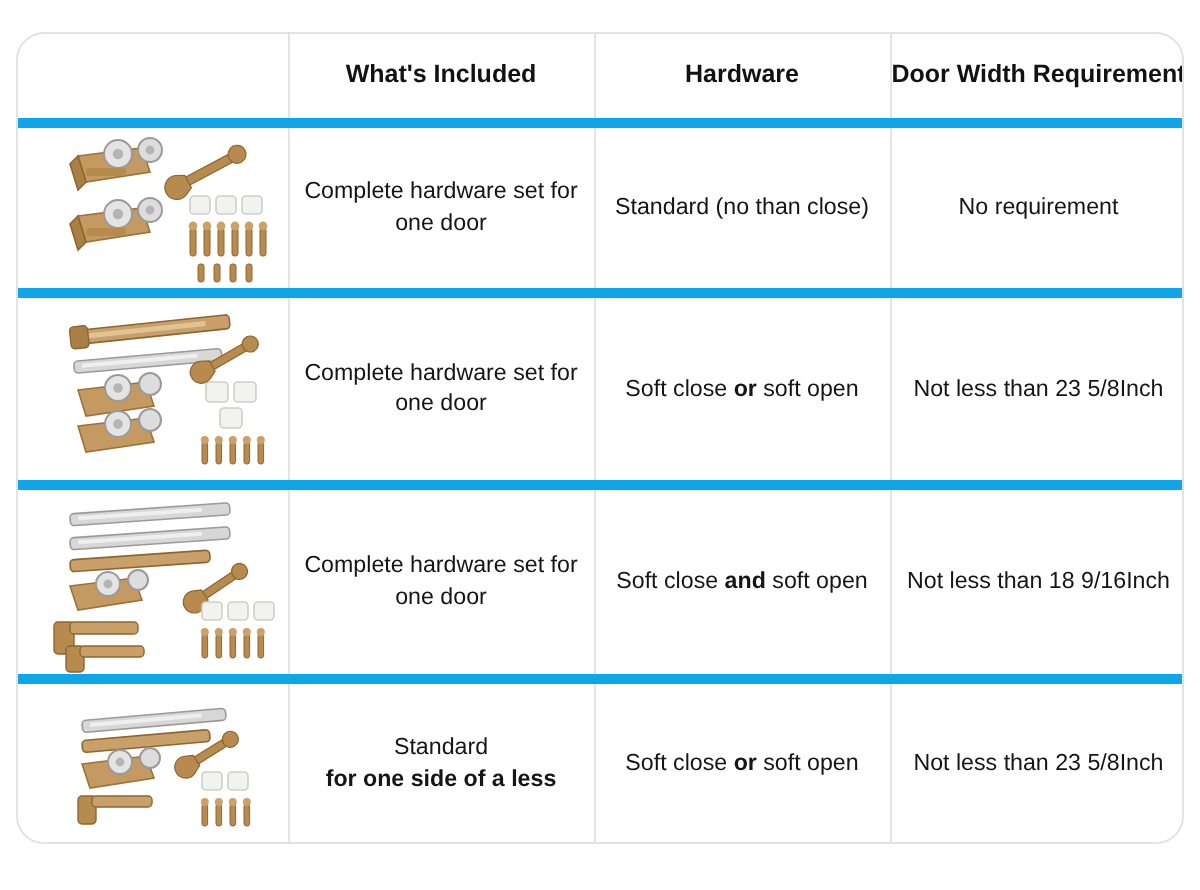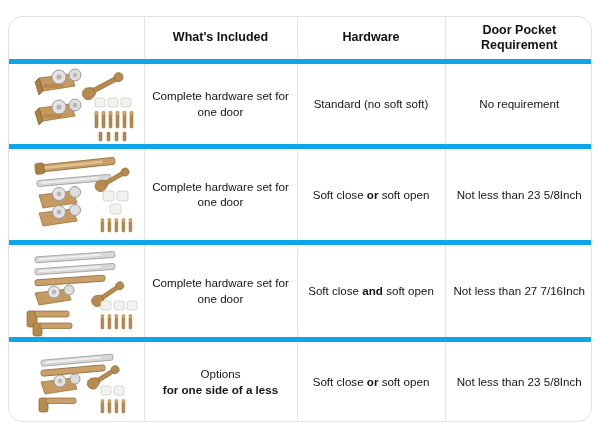--- a/index.html
+++ b/index.html
@@ -107,21 +107,21 @@
         <col class="col-img">
         <col class="col-inc">
         <col class="col-feat">
         <col class="col-dw">
       </colgroup>
       <thead>
         <tr>
           <th></th>
           <th class="vline-inc">What's Included</th>
           <th class="vline-feat">Hardware</th>
-          <th class="vline-dw">Door Pocket Requirement</th>
+          <th class="vline-dw">Door Width Requirement</th>
         </tr>
       </thead>
       <tbody>
 
         <tr class="row1">
           <td class="cell-img">
             <div class="imgwrap">
               <svg class="hw" width="135" height="80" viewBox="0 0 135 80">
 
                 <g>
@@ -174,21 +174,21 @@
                   <rect x="90" y="68" width="3" height="9" rx="1.2"></rect>
                   <rect x="98" y="68" width="3" height="9" rx="1.2"></rect>
                   <rect x="106" y="68" width="3" height="9" rx="1.2"></rect>
                   <rect x="114" y="68" width="3" height="9" rx="1.2"></rect>
                 </g>
               </svg>
             </div>
           </td>
           <td class="vline-inc">Complete hardware set for one door</td>
           <td class="vline-feat">
-            <span>Standard (no soft soft)</span>
+            <span>Standard (no than close)</span>
           </td>
           <td class="vline-dw">No requirement</td>
         </tr>
 
         <tr class="row2">
           <td class="cell-img">
             <div class="imgwrap">
               <svg class="hw" width="135" height="90" viewBox="0 0 135 90">
 
                 <g transform="rotate(-6 70 16)">
@@ -311,21 +311,21 @@
                 </g>
               </svg>
             </div>
           </td>
           <td class="vline-inc">Complete hardware set for one door</td>
           <td class="vline-feat">
             <span class="nowrap">
               <span>Soft close </span><span class="b">and</span><span> soft open</span>
             </span>
           </td>
-          <td class="vline-dw">Not less than 27 7/16Inch</td>
+          <td class="vline-dw">Not less than 18 9/16Inch</td>
         </tr>
 
         <tr class="row4">
           <td class="cell-img">
             <div class="imgwrap">
               <svg class="hw" width="135" height="78" viewBox="0 0 135 78">
 
                 <g transform="rotate(-5 70 18)">
                   <rect x="32" y="15" width="72" height="6" rx="2" fill="#d7d7d7" stroke="#9a9a9a" stroke-width="0.8"></rect>
                   <rect x="36" y="16.5" width="56" height="2" fill="#efefef"></rect>
@@ -365,21 +365,21 @@
                 <g fill="#caa169">
                   <circle cx="93.4" cy="59" r="2"></circle>
                   <circle cx="100.4" cy="59" r="2"></circle>
                   <circle cx="107.4" cy="59" r="2"></circle>
                   <circle cx="114.4" cy="59" r="2"></circle>
                 </g>
               </svg>
             </div>
           </td>
           <td class="vline-inc">
-            <span>Options </span><br>
+            <span>Standard </span><br>
             <span class="b">for one side of a less</span>
           </td>
           <td class="vline-feat">
             <span class="nowrap">
               <span>Soft close </span><span class="b">or</span><span> soft open</span>
             </span>
           </td>
           <td class="vline-dw">Not less than 23 5/8Inch</td>
         </tr>
 

